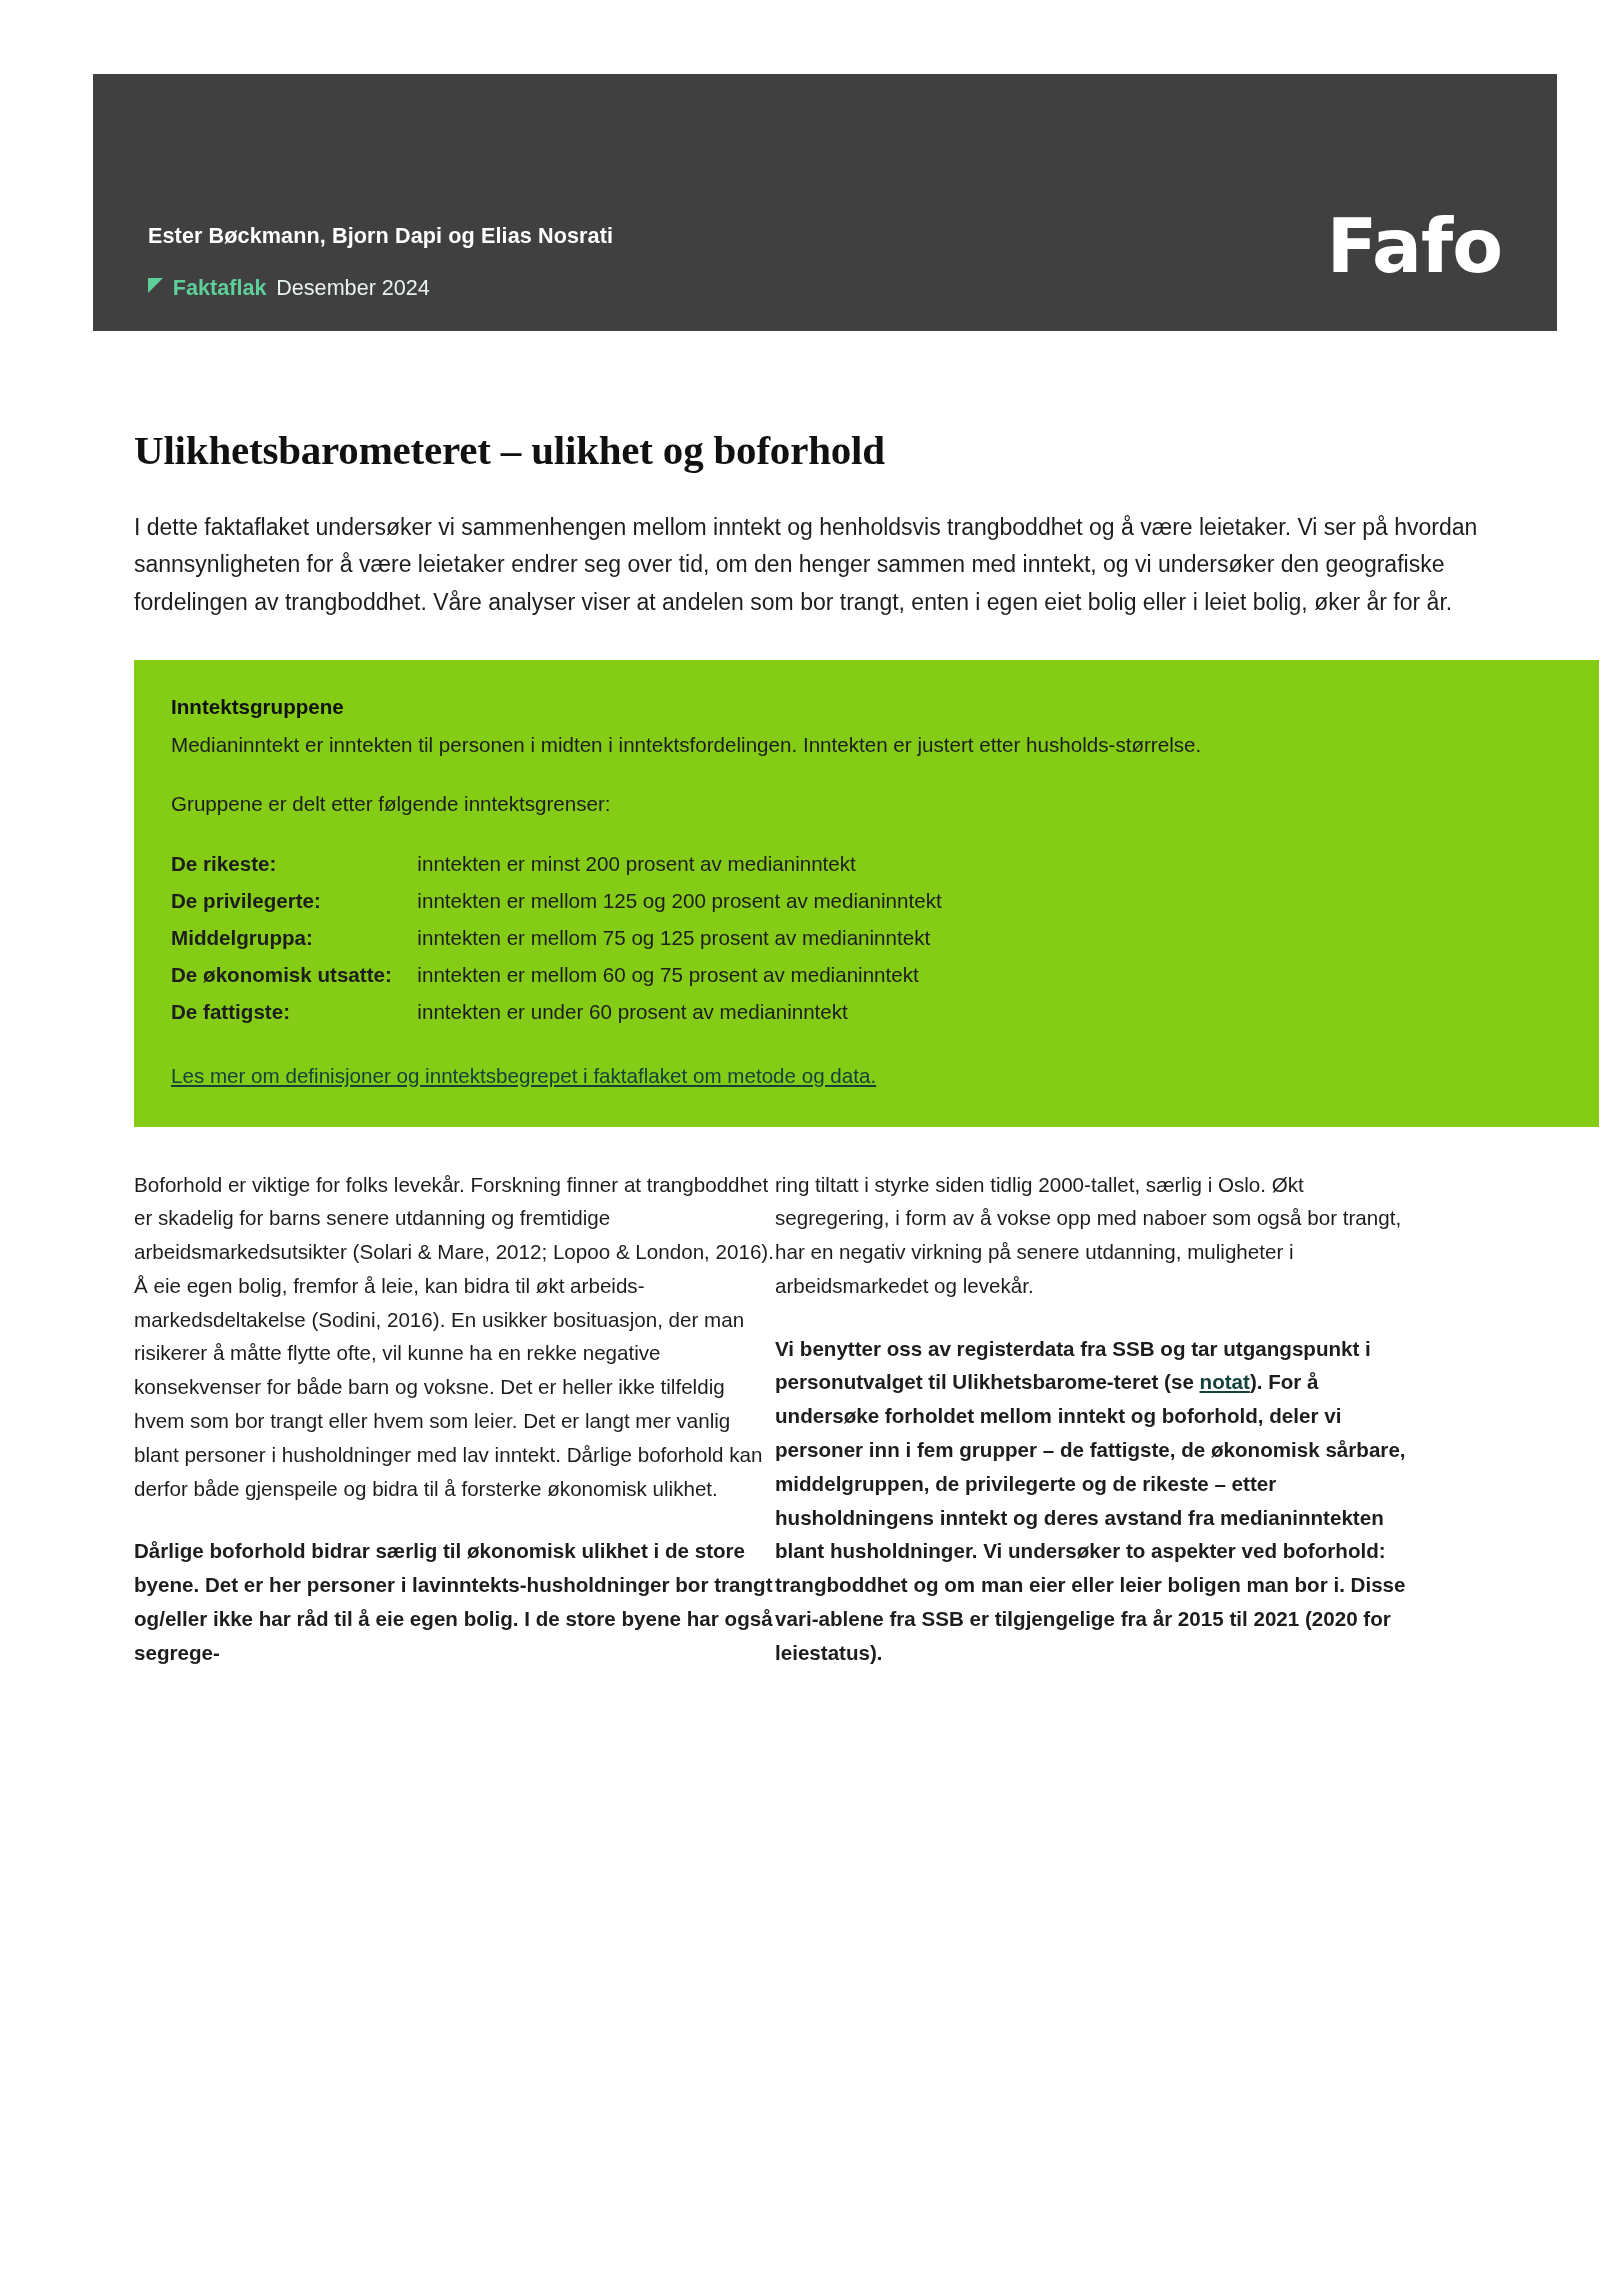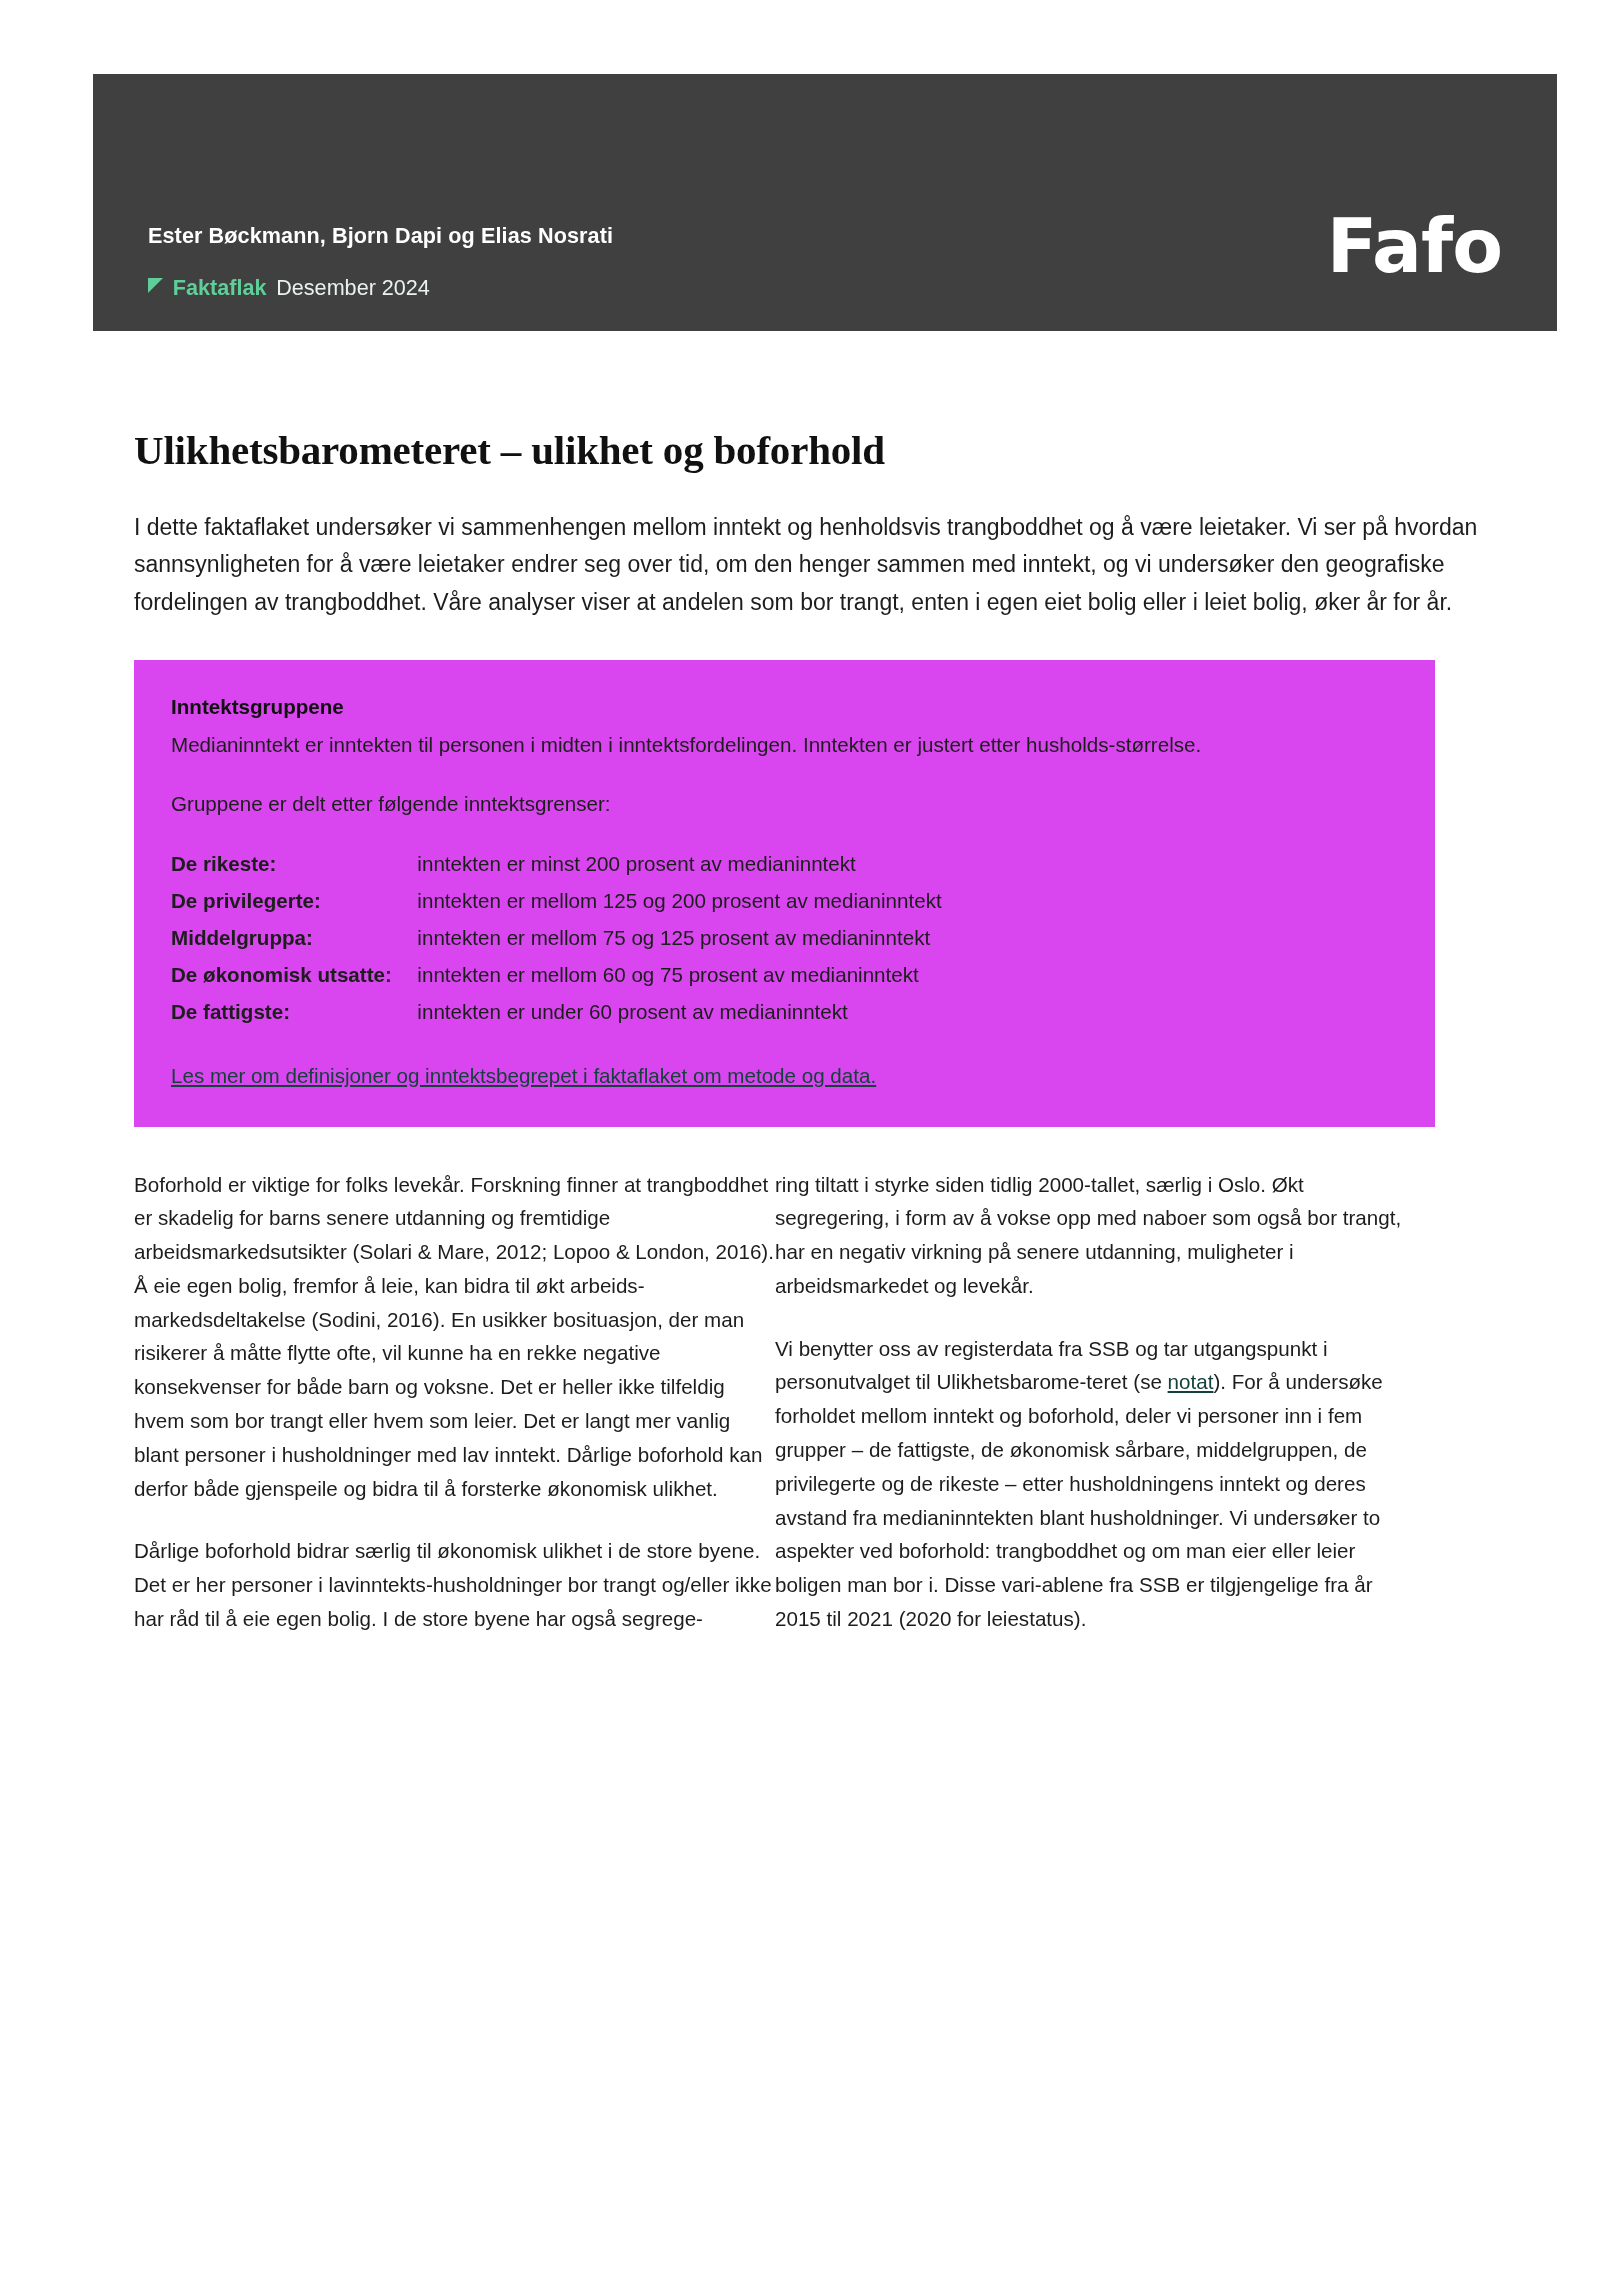--- a/index.html
+++ b/index.html
@@ -93,24 +93,24 @@
   .lead p {
     font-size: 23px;
     line-height: 1.62;
     margin: 0;
     color: #1d1d1d;
   }
 
   
   .factbox {
     margin-top: 39px;
-    background: #d946ef;
+    background: #84cc16;
     padding: 35px 37px 39px 37px;
     box-sizing: border-box;
-    width: 1301px;
+    width: 1465px;
   }
   .factbox h2 {
     font-size: 20.6px;
     font-weight: bold;
     margin: 0 0 9.8px 0;
     color: #111111;
   }
   .factbox p {
     font-size: 20.6px;
     line-height: 1.55;
@@ -153,20 +153,21 @@
     width: 641px;
   }
   .col p {
     font-size: 20.6px;
     line-height: 1.64;
     margin: 0 0 29px 0;
     color: #1d1d1d;
   }
   .col p:last-child {
     margin-bottom: 8px;
+    font-weight: bold;
   }
   .col a {
     color: #14423a;
     text-decoration: underline;
   }
 </style>
 </head>
 <body>
 
 <div class="header">

